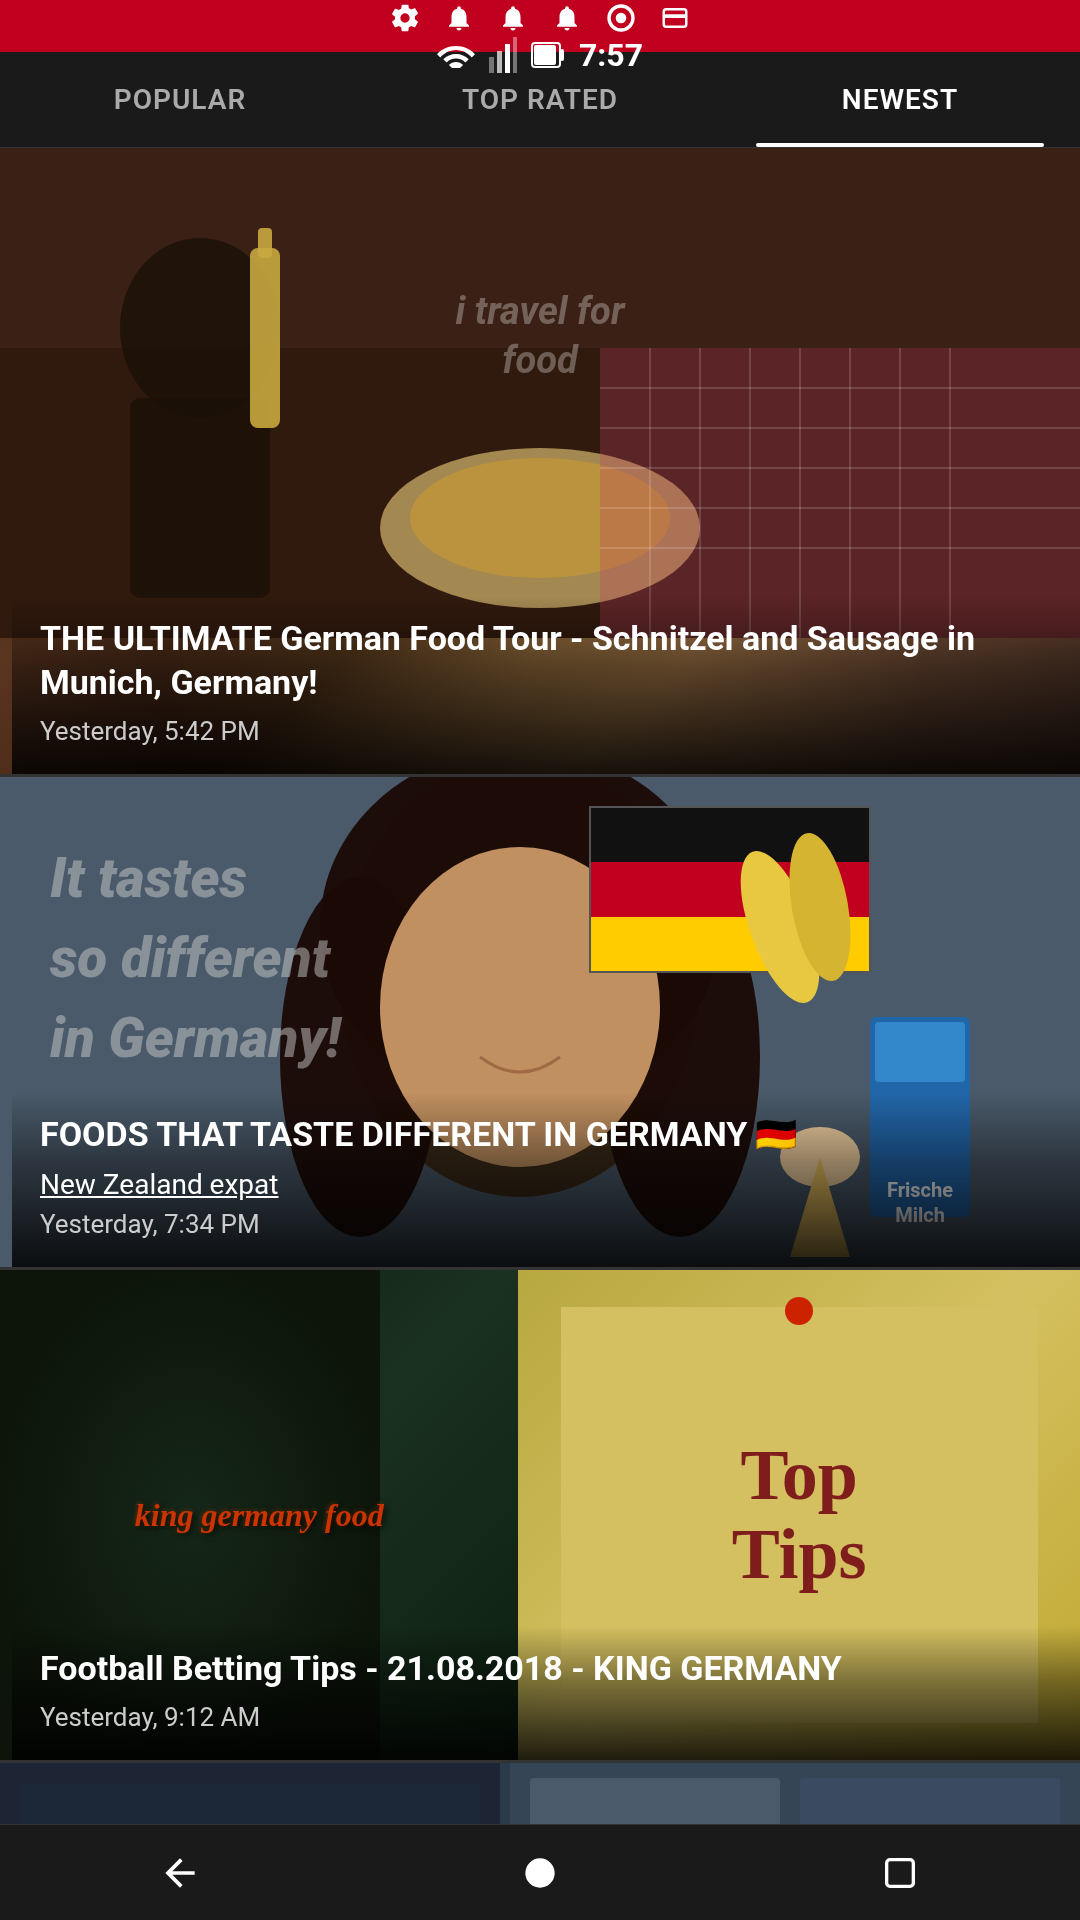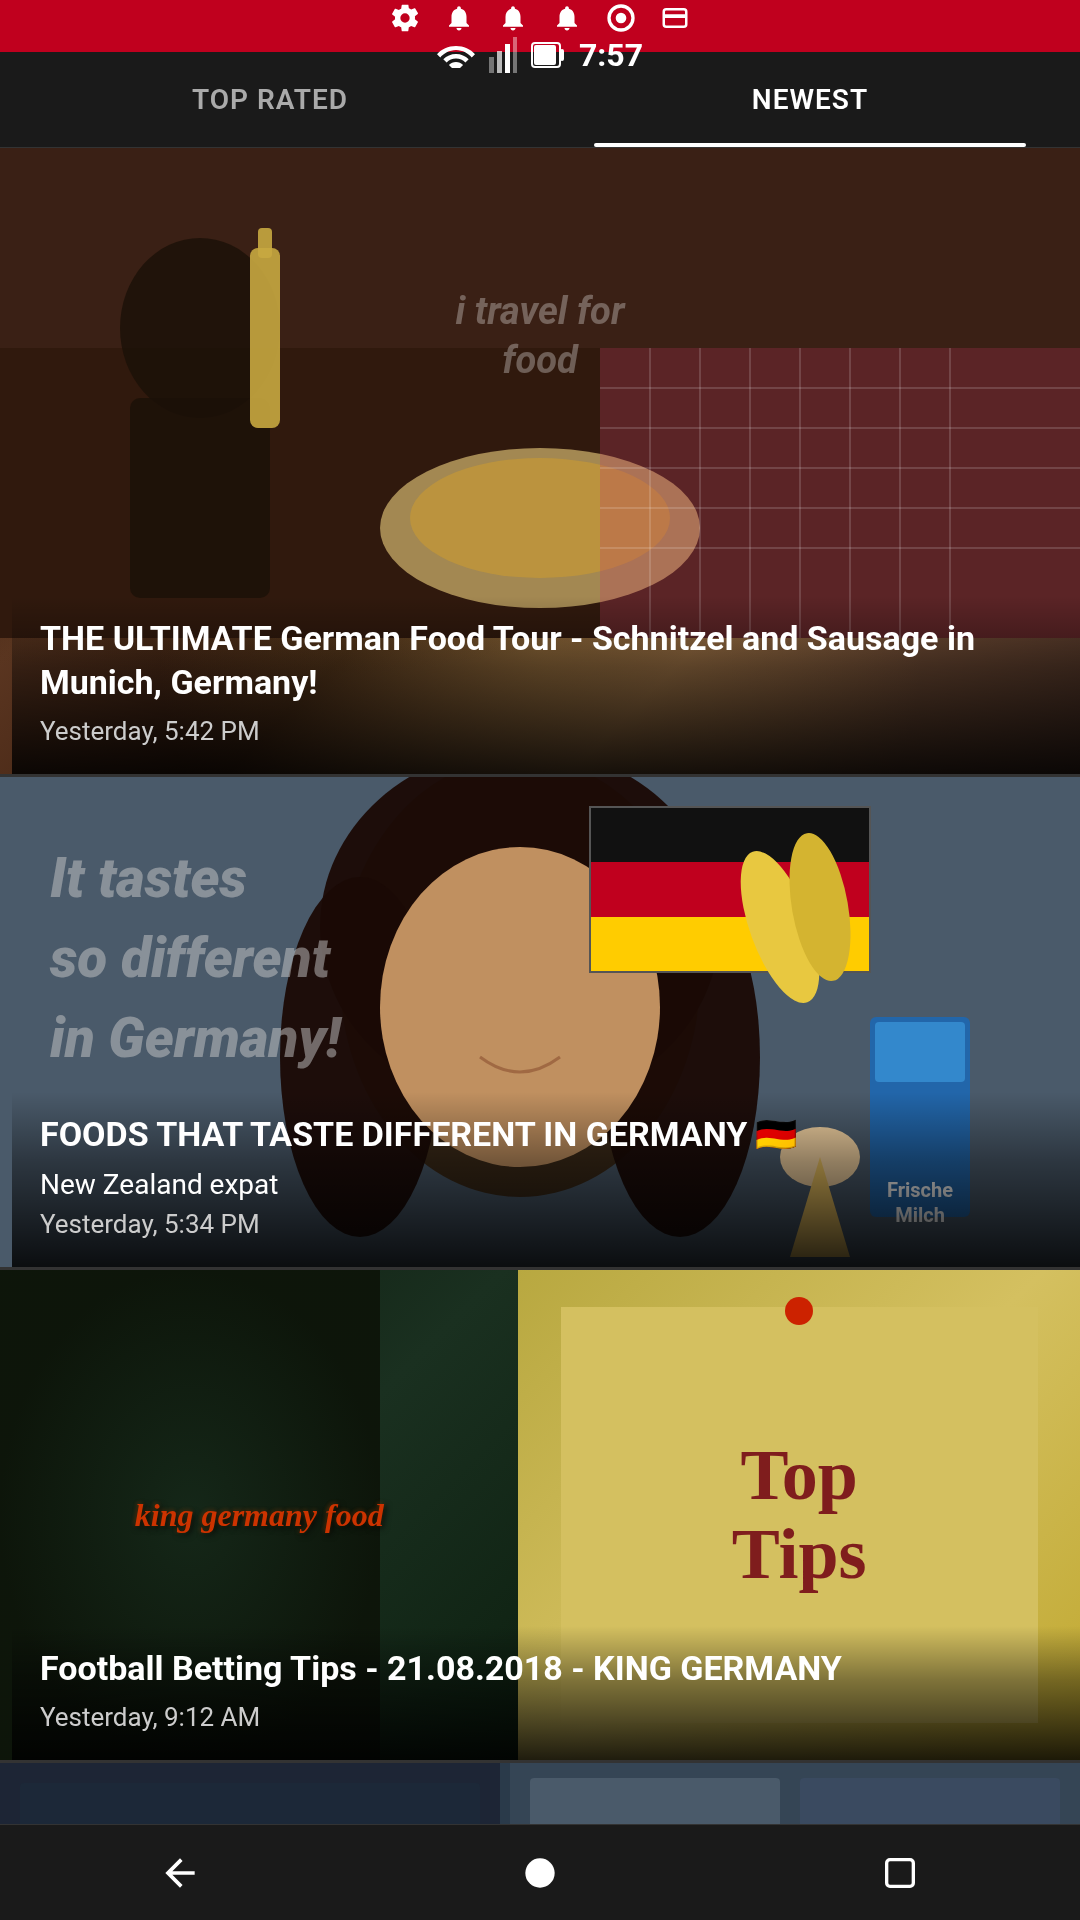--- a/index.html
+++ b/index.html
@@ -320,20 +320,23 @@
     <svg width="34" height="30" viewBox="0 0 34 30" fill="none">
       <rect x="1" y="3" width="28" height="24" rx="3" stroke="white" stroke-width="2"></rect>
       <rect x="3" y="5" width="22" height="20" rx="2" fill="white"></rect>
       <rect x="29" y="9" width="4" height="12" rx="2" fill="white"></rect>
     </svg>
     <span class="status-time">7:57</span>
   </div>
 </div>
 
 <div id="nav-tabs">
+  <div class="nav-tab">
+    <span>POPULAR</span>
+  </div>
   <div class="nav-tab">
     <span>TOP RATED</span>
   </div>
   <div class="nav-tab active">
     <span>NEWEST</span>
     <div class="nav-tab-underline"></div>
   </div>
 </div>
 
 <div id="content">
@@ -411,22 +414,22 @@
 
         <ellipse cx="820" cy="380" rx="40" ry="30" fill="#f0d0a0"></ellipse>
         <polygon points="820,380 790,480 850,480" fill="#e8c060"></polygon>
 
         <text x="50" y="120" fill="rgba(200,200,200,0.5)" font-size="55" font-weight="900" font-style="italic">It tastes</text>
         <text x="50" y="200" fill="rgba(200,200,200,0.5)" font-size="55" font-weight="900" font-style="italic">so different</text>
         <text x="50" y="280" fill="rgba(200,200,200,0.5)" font-size="55" font-weight="900" font-style="italic">in Germany!</text>
       </svg>
       <div class="card-info-overlay">
         <div class="card-title">FOODS THAT TASTE DIFFERENT IN GERMANY 🇩🇪</div>
-        <div class="card-date" style="font-size:28px;color:#fff;margin-bottom:8px;">New Zealand expat</div>
-        <div class="card-date">Yesterday, 5:34 PM</div>
+        <div class="card-date" style="font-size:28px;color:#fff;margin-bottom:8px;text-decoration:underline;">New Zealand expat</div>
+        <div class="card-date">Yesterday, 7:34 PM</div>
       </div>
     </div>
   </div>
 
   <div class="video-card">
     <div class="card-3-thumb">
 
       <div class="card-3-left">
         <svg width="380" height="490" style="position:absolute;top:0;left:0;">
           <rect width="380" height="490" fill="#0d1a0d"></rect>

